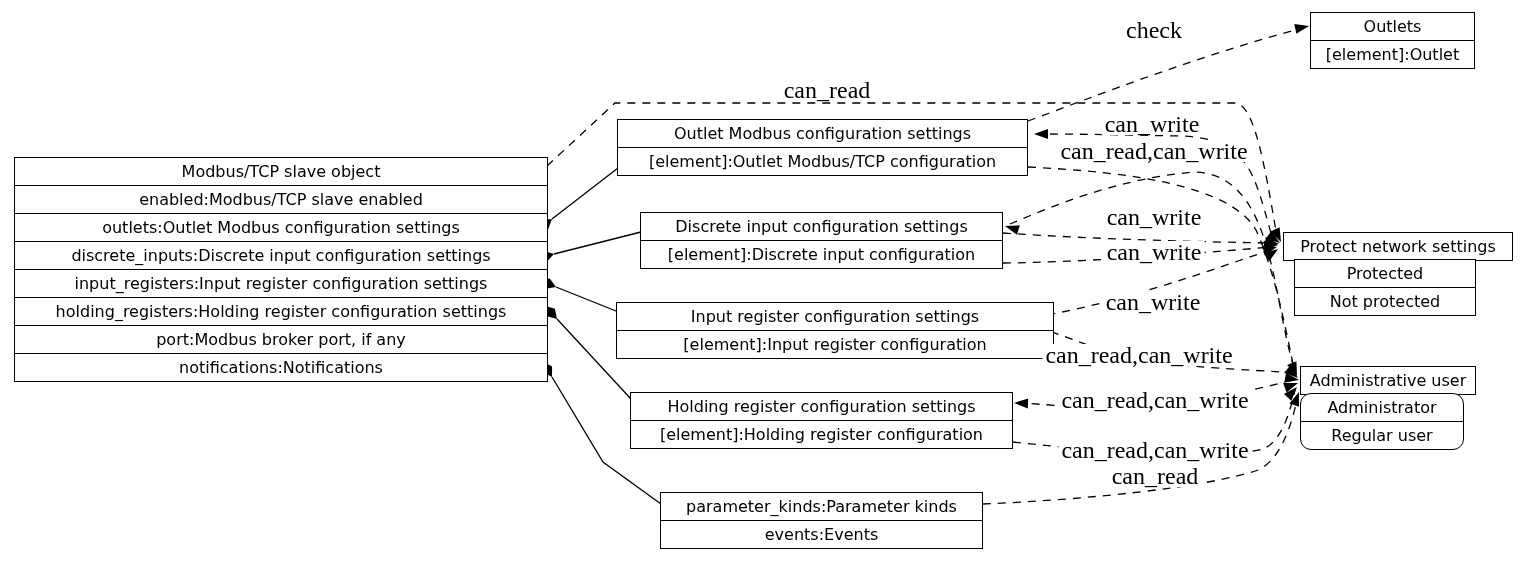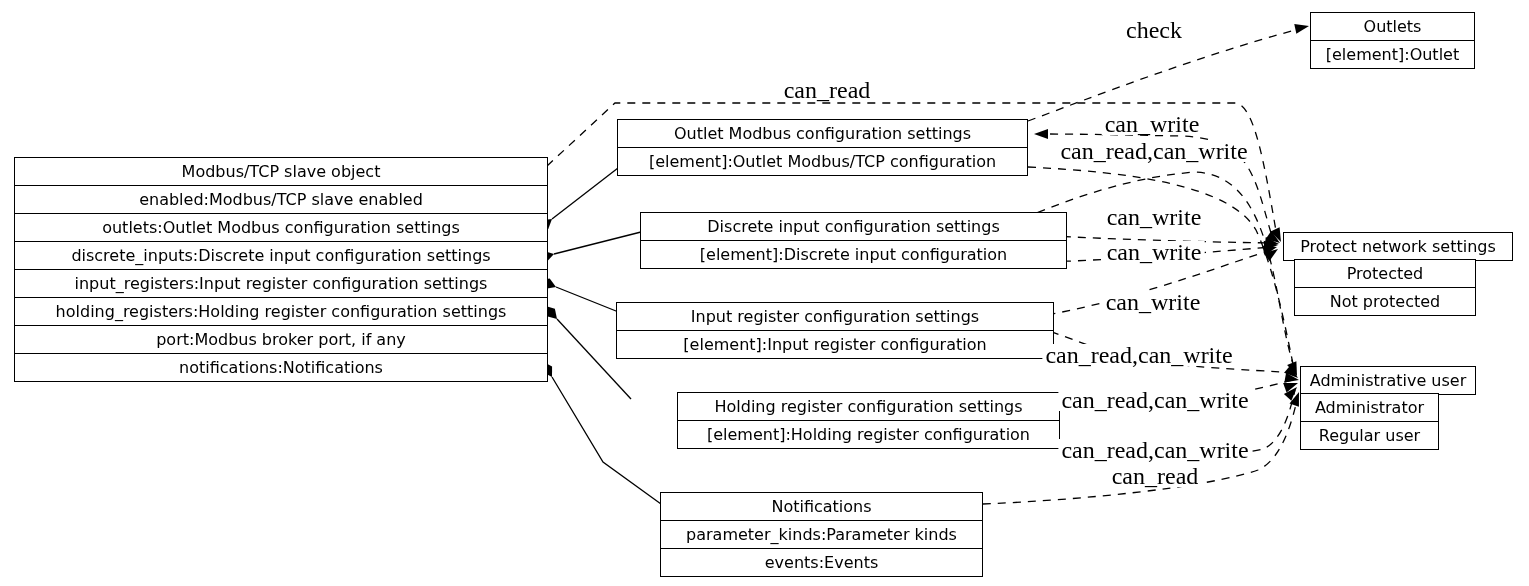--- a/index.html
+++ b/index.html
@@ -89,58 +89,57 @@
     <div class="cell rowtxt">holding_registers:Holding register configuration settings</div>
     <div class="cell rowtxt">port:Modbus broker port, if any</div>
     <div class="cell rowtxt">notifications:Notifications</div>
   </div>
 
   <div class="node" style="left:617px;top:119px;width:411px;">
     <div class="cell title">Outlet Modbus configuration settings</div>
     <div class="cell rowtxt">[element]:Outlet Modbus/TCP configuration</div>
   </div>
 
-  <div class="node" style="left:640px;top:212px;width:427px;">
+  <div class="node" style="left:640px;top:212px;width:363px;">
     <div class="cell title">Discrete input configuration settings</div>
     <div class="cell rowtxt">[element]:Discrete input configuration</div>
   </div>
 
   <div class="node" style="left:616px;top:302px;width:438px;">
     <div class="cell title">Input register configuration settings</div>
     <div class="cell rowtxt">[element]:Input register configuration</div>
   </div>
 
-  <div class="node" style="left:630px;top:392px;width:383px;margin-left:47px;">
+  <div class="node" style="left:630px;top:392px;width:383px;">
     <div class="cell title">Holding register configuration settings</div>
     <div class="cell rowtxt">[element]:Holding register configuration</div>
   </div>
 
   <div class="node" style="left:660px;top:492px;width:323px;">
-    <div class="cell title">Notifications</div>
     <div class="cell rowtxt">parameter_kinds:Parameter kinds</div>
     <div class="cell rowtxt">events:Events</div>
   </div>
 
   <div class="node" style="left:1310px;top:12px;width:165px;">
     <div class="cell title">Outlets</div>
     <div class="cell rowtxt">[element]:Outlet</div>
   </div>
 
   <div class="node" style="left:1283px;top:232px;width:230px;">
     <div class="cell title">Protect network settings</div>
   </div>
   <div class="subrows" style="left:1283px;top:259px;width:182px;margin-left:11px;">
     <div class="cell rowtxt">Protected</div>
     <div class="cell rowtxt">Not protected</div>
   </div>
 
   <div class="node" style="left:1300px;top:366px;width:176px;">
     <div class="cell title">Administrative user</div>
   </div>
-  <div class="subrows" style="left:1300px;top:393px;width:139px;">
+  <div class="subrows" style="left:1300px;top:393px;width:164px;border-radius:11px;">
     <div class="cell rowtxt">Administrator</div>
     <div class="cell rowtxt">Regular user</div>
   </div>
 
   <div class="elabel" style="left:827px;top:79px;">can_read</div>
   <div class="elabel" style="left:1154px;top:19px;">check</div>
   <div class="elabel" style="left:1152px;top:113px;">can_write</div>
   <div class="elabel" style="left:1154px;top:140px;">can_read,can_write</div>
   <div class="elabel" style="left:1154px;top:206px;">can_write</div>
   <div class="elabel" style="left:1154px;top:241px;">can_write</div>

